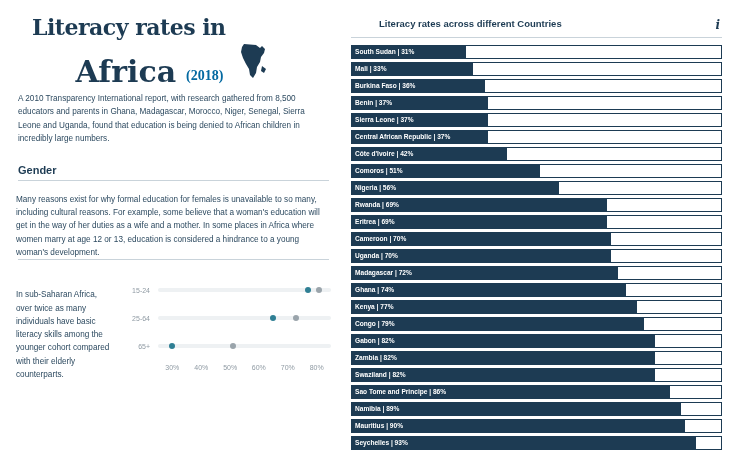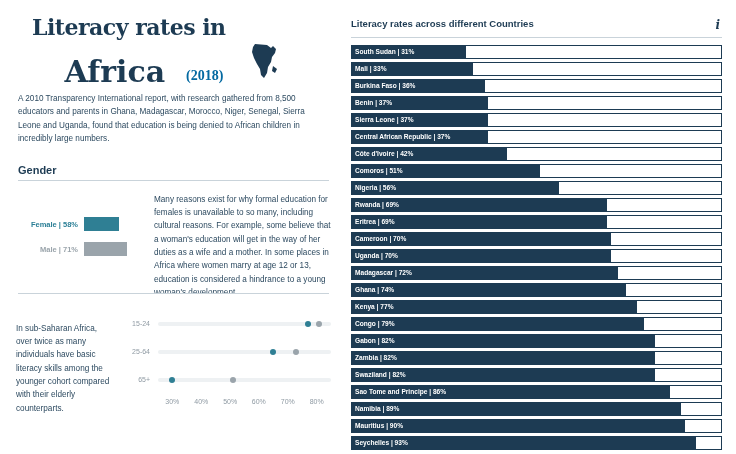--- a/index.html
+++ b/index.html
@@ -40,21 +40,21 @@
     letter-spacing: -0.5px;
     color: #1d3b53;
     line-height: 1.08;
     text-align: left;
     padding-left: 10px;
   }
   .title-line2row {
     display: flex;
     align-items: flex-end;
     justify-content: center;
-    gap: 21px;
+    gap: 10px;
     margin-top: 2px;
   }
   .title-line2 {
     font-family: "DejaVu Serif", serif;
     font-weight: bold;
     font-size: 30px;
     color: #1d3b53;
     line-height: 1.05;
   }
   .title-year {
@@ -200,20 +200,21 @@
   }
   .right-head {
     display: flex;
     align-items: flex-start;
     justify-content: space-between;
   }
   .right-title {
     font-size: 9.5px;
     font-weight: bold;
     color: #1d3b53;
+    margin-left: 28px;
   }
   .info-icon {
     font-family: "DejaVu Serif", serif;
     font-style: italic;
     font-weight: bold;
     font-size: 12px;
     color: #1d3b53;
     cursor: pointer;
     padding-right: 2px;
   }
@@ -276,37 +277,20 @@
         </span>
       </div>
     </div>
 
     <div class="intro">A 2010 Transparency International report, with research gathered from 8,500 educators and parents in Ghana, Madagascar, Morocco, Niger, Senegal, Sierra Leone and Uganda, found that education is being denied to African children in incredibly large numbers.</div>
 
     <div class="section-head">Gender</div>
     <div class="rule"></div>
 
     <div class="gender-wrap">
-      <div class="gender-chart">
-
-        <div class="gender-row">
-          <div class="gender-label female">Female | 58%</div>
-          <div class="gender-bar-track">
-            <div class="gender-bar" style="width:58%; background:#2f7f94;"></div>
-          </div>
-        </div>
-
-        <div class="gender-row">
-          <div class="gender-label male">Male | 71%</div>
-          <div class="gender-bar-track">
-            <div class="gender-bar" style="width:71%; background:#9aa4ab;"></div>
-          </div>
-        </div>
-
-      </div>
       <div class="gender-text">Many reasons exist for why formal education for females is unavailable to so many, including cultural reasons. For example, some believe that a woman's education will get in the way of her duties as a wife and a mother. In some places in Africa where women marry at age 12 or 13, education is considered a hindrance to a young woman's development.</div>
     </div>
 
     <div class="rule"></div>
 
     <div class="age-wrap">
       <div class="age-text">In sub-Saharan Africa, over twice as many individuals have basic literacy skills among the younger cohort compared with their elderly counterparts.</div>
       <div class="age-chart">
 
         <div class="dot-row">

